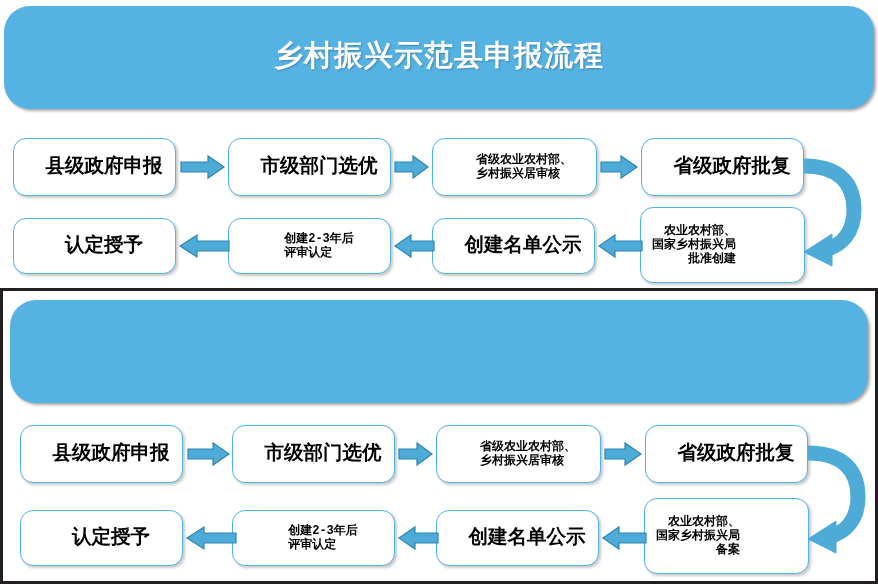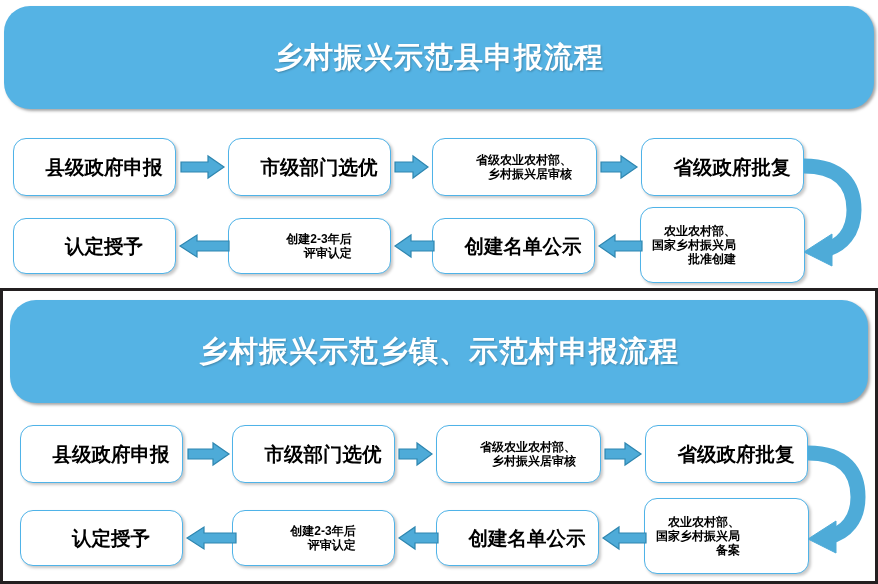--- a/index.html
+++ b/index.html
@@ -4,21 +4,21 @@
 <title>乡村振兴示范申报流程</title>
 <style>
   html,body{margin:0;padding:0;}
   body{
     width:878px;height:584px;
     background:#ffffff;
     font-family:"Liberation Sans","DejaVu Sans",sans-serif;
     overflow:hidden;
     position:relative;
   }
-  .canvas{position:relative;width:878px;height:584px;overflow:hidden;}
+  .canvas{position:relative;width:878px;height:584px;overflow:hidden;font-family:Liberation Mono, monospace;}
 
   
   .frame{position:absolute;box-sizing:border-box;}
   #frame-top{left:0;top:0;width:878px;height:288px;}
   #frame-bottom{left:0;top:288px;width:878px;height:296px;
     border-left:3px solid #231f20;
     border-right:3px solid #231f20;
     border-top:3px solid #231f20;
     border-bottom:3px solid #231f20;}
 
@@ -52,21 +52,21 @@
     position:absolute;box-sizing:border-box;
     background:#ffffff;
     border:1.6px solid #4fb3e8;
     border-radius:13px;
     box-shadow:2px 2px 3px rgba(0,0,0,0.22);
     display:flex;align-items:center;
     color:#000000;
     font-weight:bold;
     line-height:1.18;
   }
-  .node.center{justify-content:center;text-align:right;padding-left:19px;}
+  .node.center{justify-content:center;text-align:left;padding-left:19px;}
   .node.left{justify-content:flex-start;text-align:right;padding-left:11px;}
   .node .txt{white-space:pre-line;}
   .f19{font-size:19.5px;}
   .f15{font-size:12px;}
 
   
   .arrow{position:absolute;}
   .arrow svg{display:block;overflow:visible;}
 
   
@@ -155,21 +155,20 @@
     <div class="arrow" style="left:179px;top:234px;">
       <svg width="50" height="24" viewBox="0 0 50 24">
         <polygon points="50,7 18,7 18,1 1,12 18,23 18,17 50,17" fill="#4eabd8" stroke="#2e86b0" stroke-width="1.2"></polygon>
       </svg>
     </div>
   </div>
 
   <div class="frame" id="frame-bottom"></div>
 
   <div class="banner" id="banner-bottom">
-    <div class="banner-title">乡村振兴示范乡镇、示范村申报流程</div>
   </div>
 
   <div class="node center f19" style="left:20px;top:425px;width:163px;height:58px;">
     <span class="txt">县级政府申报</span>
   </div>
 
   <div class="node center f19" style="left:232px;top:425px;width:163px;height:58px;">
     <span class="txt">市级部门选优</span>
   </div>
 

